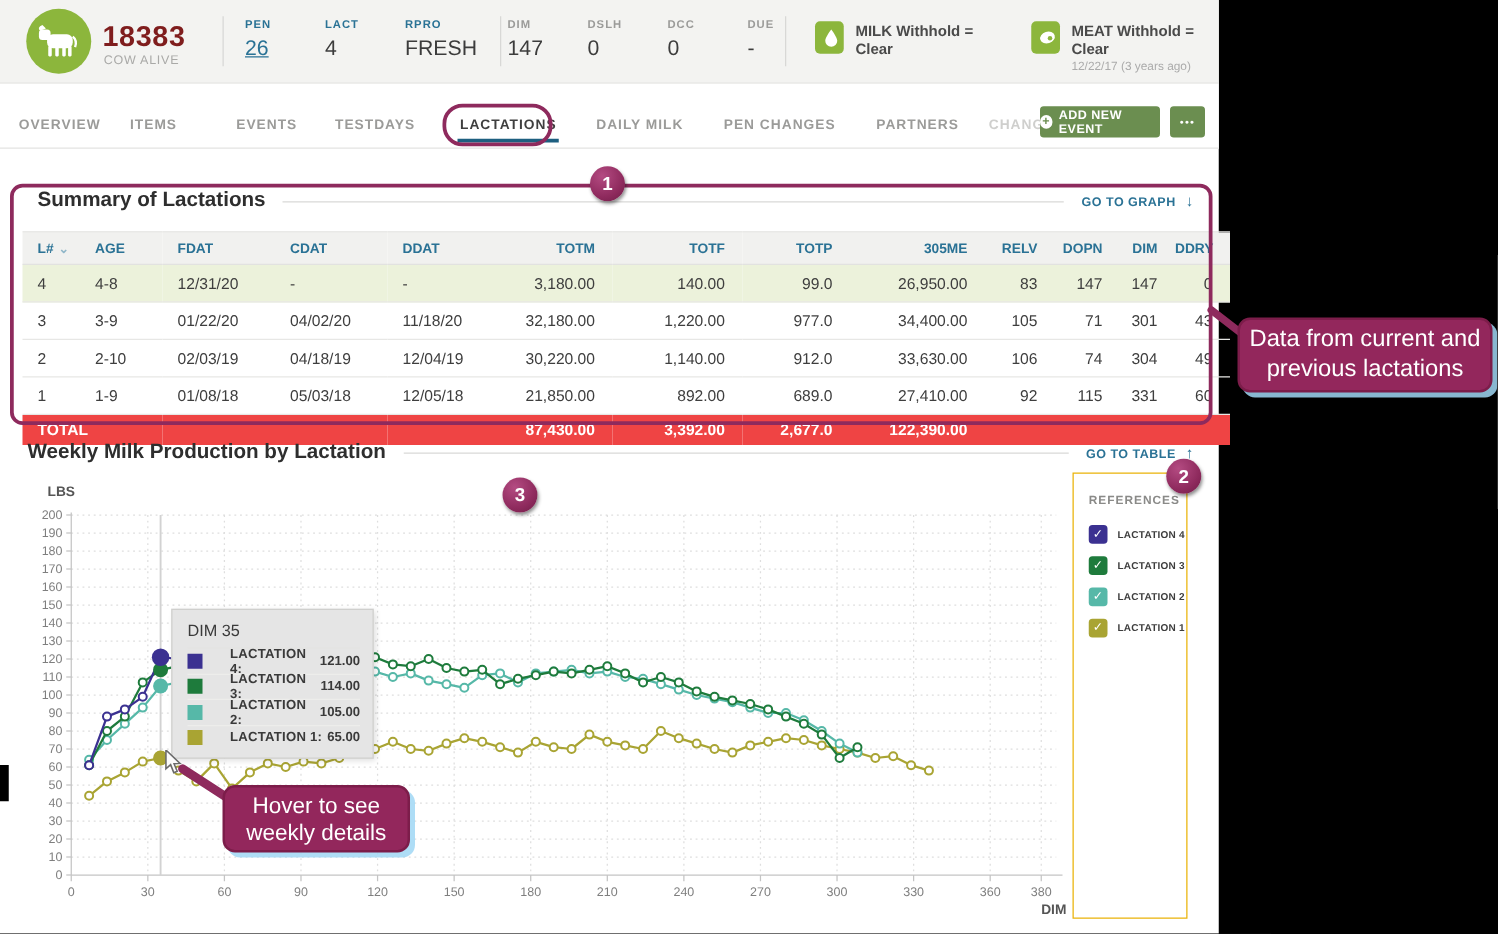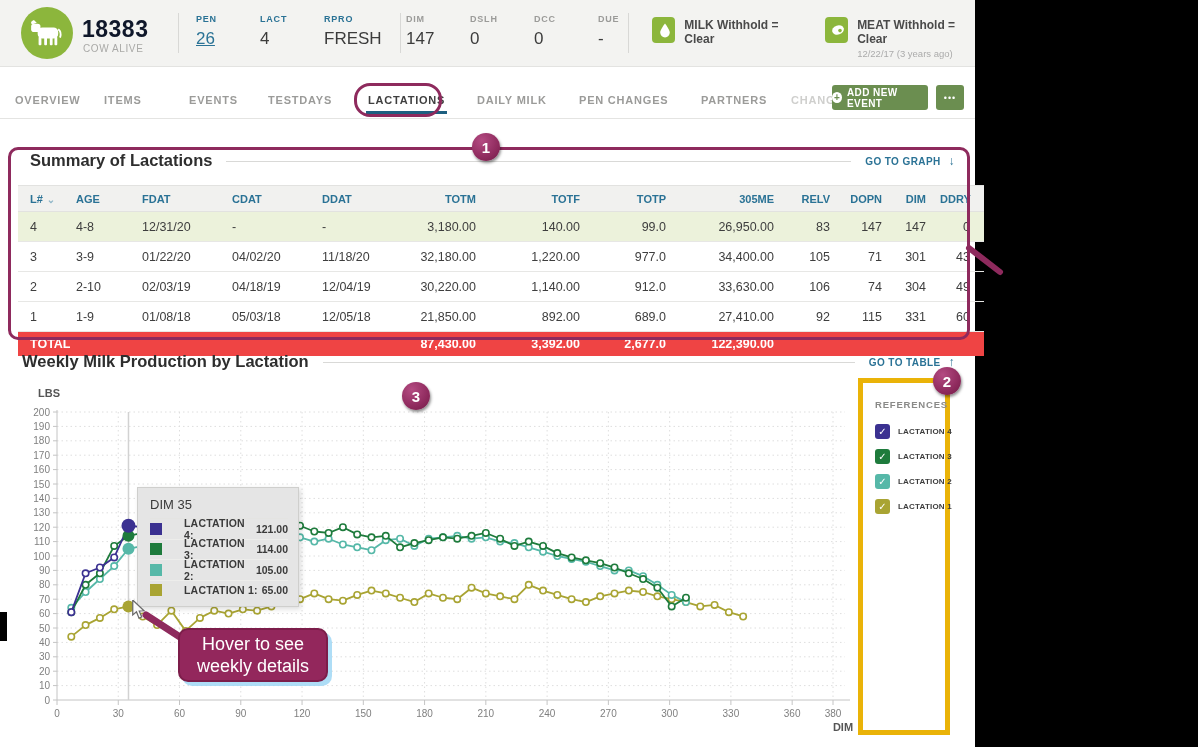--- a/index.html
+++ b/index.html
@@ -4,21 +4,21 @@
 <style>
   html,body{margin:0;padding:0;background:#000;}
   .stage{position:relative;width:1198px;height:747px;background:#000;overflow:hidden;
          font-family:"Liberation Sans",sans-serif;-webkit-font-smoothing:antialiased;}
   .app{position:absolute;left:0;top:0;width:975px;height:747px;background:#fff;}
 
   
   .cowcard{position:absolute;left:0;top:0;width:975px;height:66px;background:#f3f3f1;border-bottom:1px solid #e3e3e1;}
   .avatar{position:absolute;left:21px;top:7px;width:52px;height:52px;border-radius:50%;background:#8cb63c;}
   .avatar svg{position:absolute;left:7px;top:12px;}
-  .cowid{position:absolute;left:82px;top:16px;font-size:23px;font-weight:bold;color:#0f172a;letter-spacing:.5px;}
+  .cowid{position:absolute;left:82px;top:16px;font-size:23px;font-weight:bold;color:#7f1d1d;letter-spacing:.5px;}
   .cowstatus{position:absolute;left:83px;top:43px;font-size:10px;color:#a9a9a7;letter-spacing:.6px;}
   .hdiv{position:absolute;top:13px;width:1px;height:40px;background:#d8d8d6;}
   .hfields{position:absolute;left:196px;top:14px;display:flex;}
   .hfield{width:64px;}
   .hfield .lab{font-size:9px;font-weight:bold;letter-spacing:.8px;color:#2a7295;}
   .hfield.muted .lab{color:#9b9b99;}
   .hfield .val{margin-top:5px;font-size:17px;color:#3c3c3c;}
   .hfield .val.link{color:#2a7295;text-decoration:underline;cursor:pointer;}
   .withholds{position:absolute;left:652px;top:14px;display:flex;gap:26px;}
   .wh{display:flex;gap:9px;align-items:flex-start;}
@@ -59,21 +59,21 @@
   
   .chart-svg{position:absolute;left:0;top:380px;}
   .tooltip{position:absolute;left:137px;top:487px;width:138px;background:#e5e5e5;border:1px solid #cfcfcd;
            box-shadow:2px 2px 5px rgba(0,0,0,.14);z-index:5;padding:9px 10px 6px 12px;}
   .tooltip .ttitle{font-size:13px;color:#3a3a3a;padding-bottom:6px;border-bottom:1px solid #e4e4e2;}
   .ttrow{display:flex;align-items:center;height:19.5px;border-bottom:1px solid #ededeb;}
   .ttrow:last-child{border-bottom:none;}
   .ttrow .sq{width:12px;height:12px;margin-right:6px;flex:none;}
   .ttrow .tlab{font-size:10.5px;font-weight:bold;color:#3a3a3a;letter-spacing:.2px;padding-left:16px;}
   .ttrow .tval{font-size:10.5px;font-weight:bold;color:#3a3a3a;margin-left:auto;}
-  .refs{position:absolute;left:858px;top:378px;width:92px;height:357px;background:#fff;border:5px solid #eab308;box-sizing:border-box;}
+  .refs{position:absolute;left:858px;top:378px;width:92px;height:357px;background:#fff;border:1px solid #eab308;box-sizing:border-box;}
   .refs .rtitle{font-size:9.5px;font-weight:bold;letter-spacing:.8px;color:#8a8a88;margin:16px 0 14px 12px;}
   .refitem{display:flex;align-items:center;gap:8px;margin:0 0 10px 12px;cursor:pointer;}
   .refitem .cb{width:15px;height:15px;border-radius:3px;color:#fff;font-size:10px;line-height:15px;text-align:center;flex:none;}
   .refitem .rlab{font-size:8px;font-weight:bold;color:#3d3d3d;letter-spacing:.2px;white-space:nowrap;}
   .cursor{position:absolute;left:131px;top:600px;z-index:6;}
 
   
   .notch{position:absolute;left:0;top:612px;width:7px;height:29px;background:#000;}
   .ann-outline{position:absolute;left:8px;top:147px;width:956px;height:187px;border:3px solid #8e2a5d;border-radius:10px;z-index:29;pointer-events:none;}
   .ann-ring{position:absolute;left:354px;top:83px;width:82px;height:28px;border:3px solid #8e2a5d;border-radius:16px;z-index:29;pointer-events:none;}
@@ -642,14 +642,15 @@
 
   <div class="ann-outline"></div>
   <div class="ann-ring"></div>
   <svg class="overlay-svg" width="1198" height="747">
     <line x1="969" y1="248" x2="1000" y2="272" stroke="#8e2a5d" stroke-width="6" stroke-linecap="round"></line>
     <line x1="146" y1="615" x2="200" y2="650" stroke="#8e2a5d" stroke-width="7" stroke-linecap="round"></line>
   </svg>
   <div class="badge" style="left:472px;top:133px">1</div>
   <div class="badge" style="left:933px;top:367px">2</div>
   <div class="badge" style="left:402px;top:382px">3</div>
+  <div class="callout data">Data from current and previous lactations</div>
   <div class="callout hover">Hover to see weekly details</div>
 </div>
 
 </body></html>

